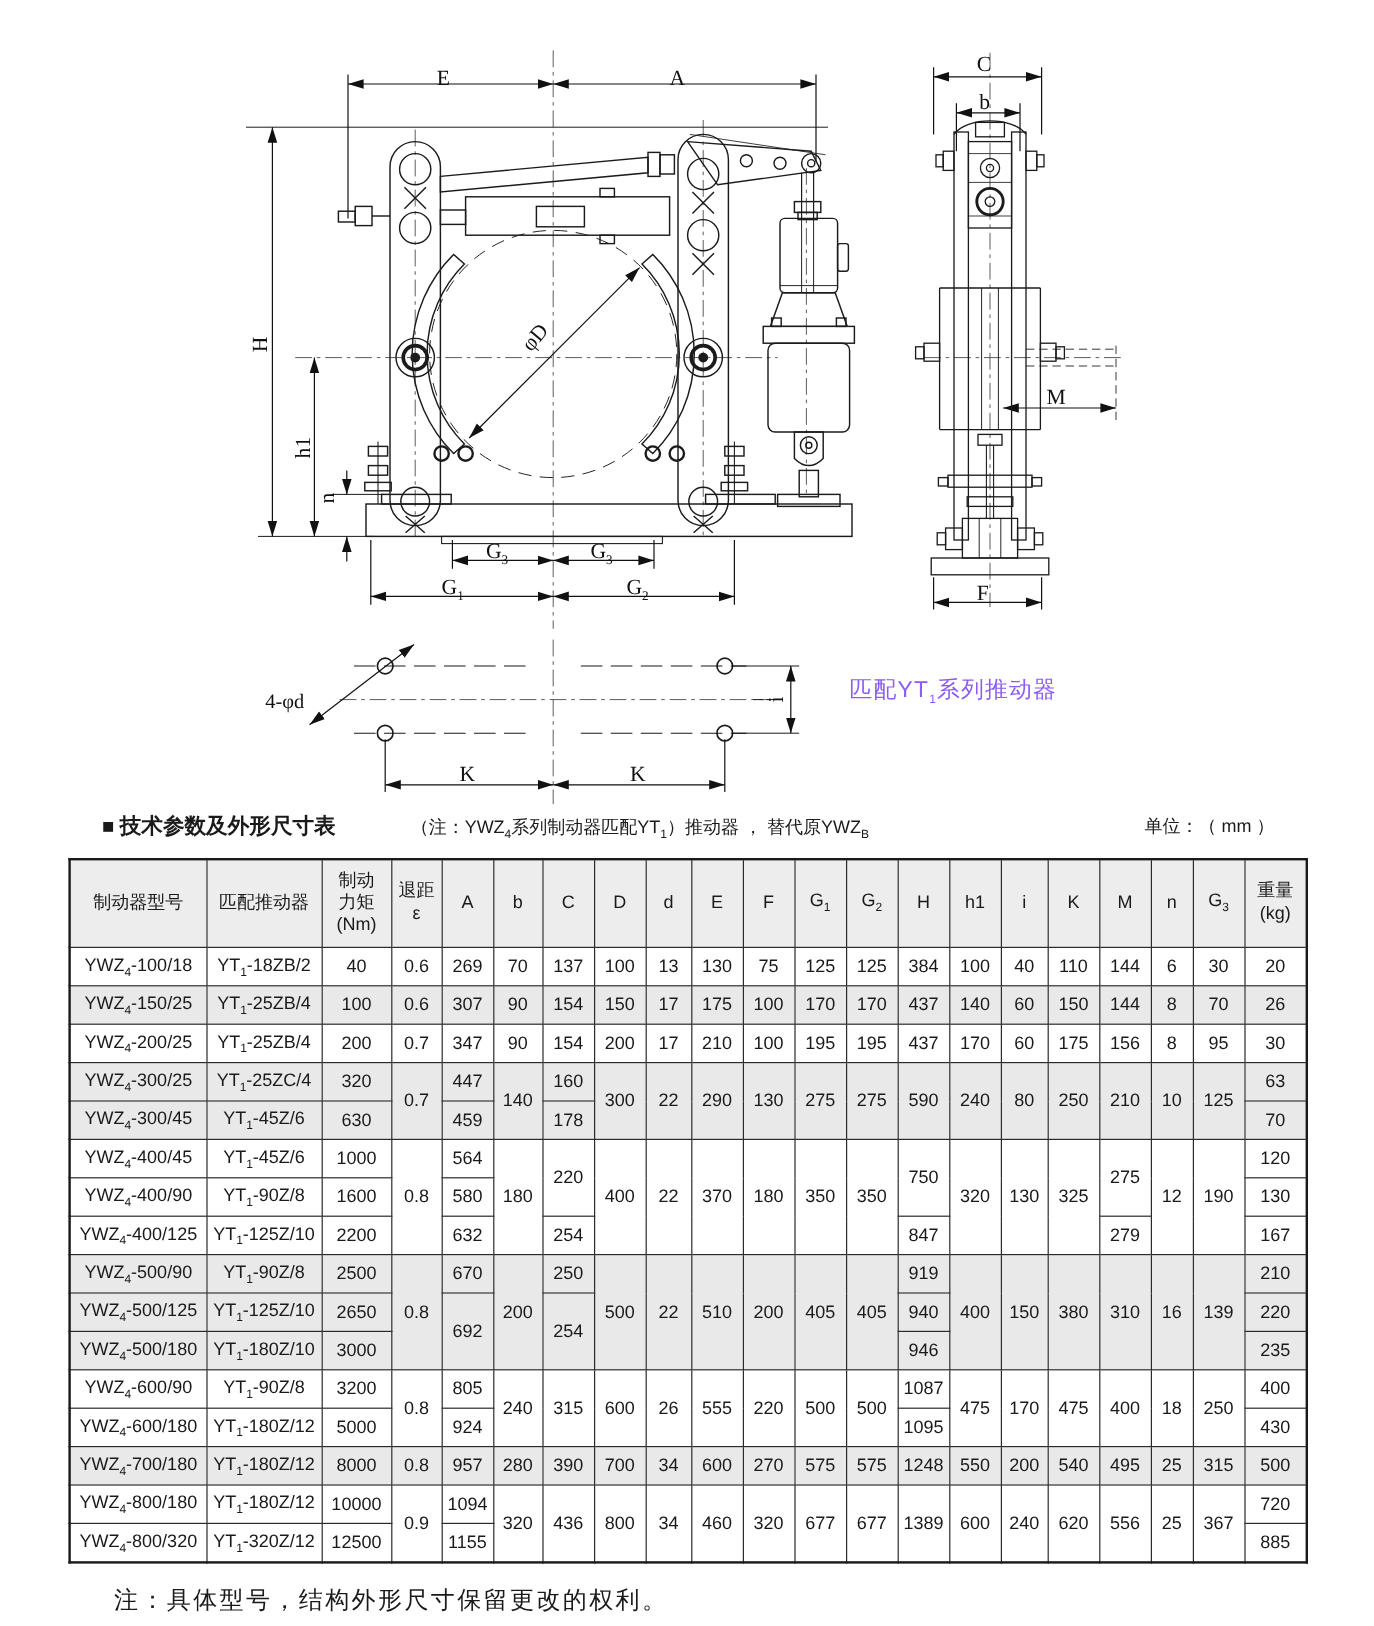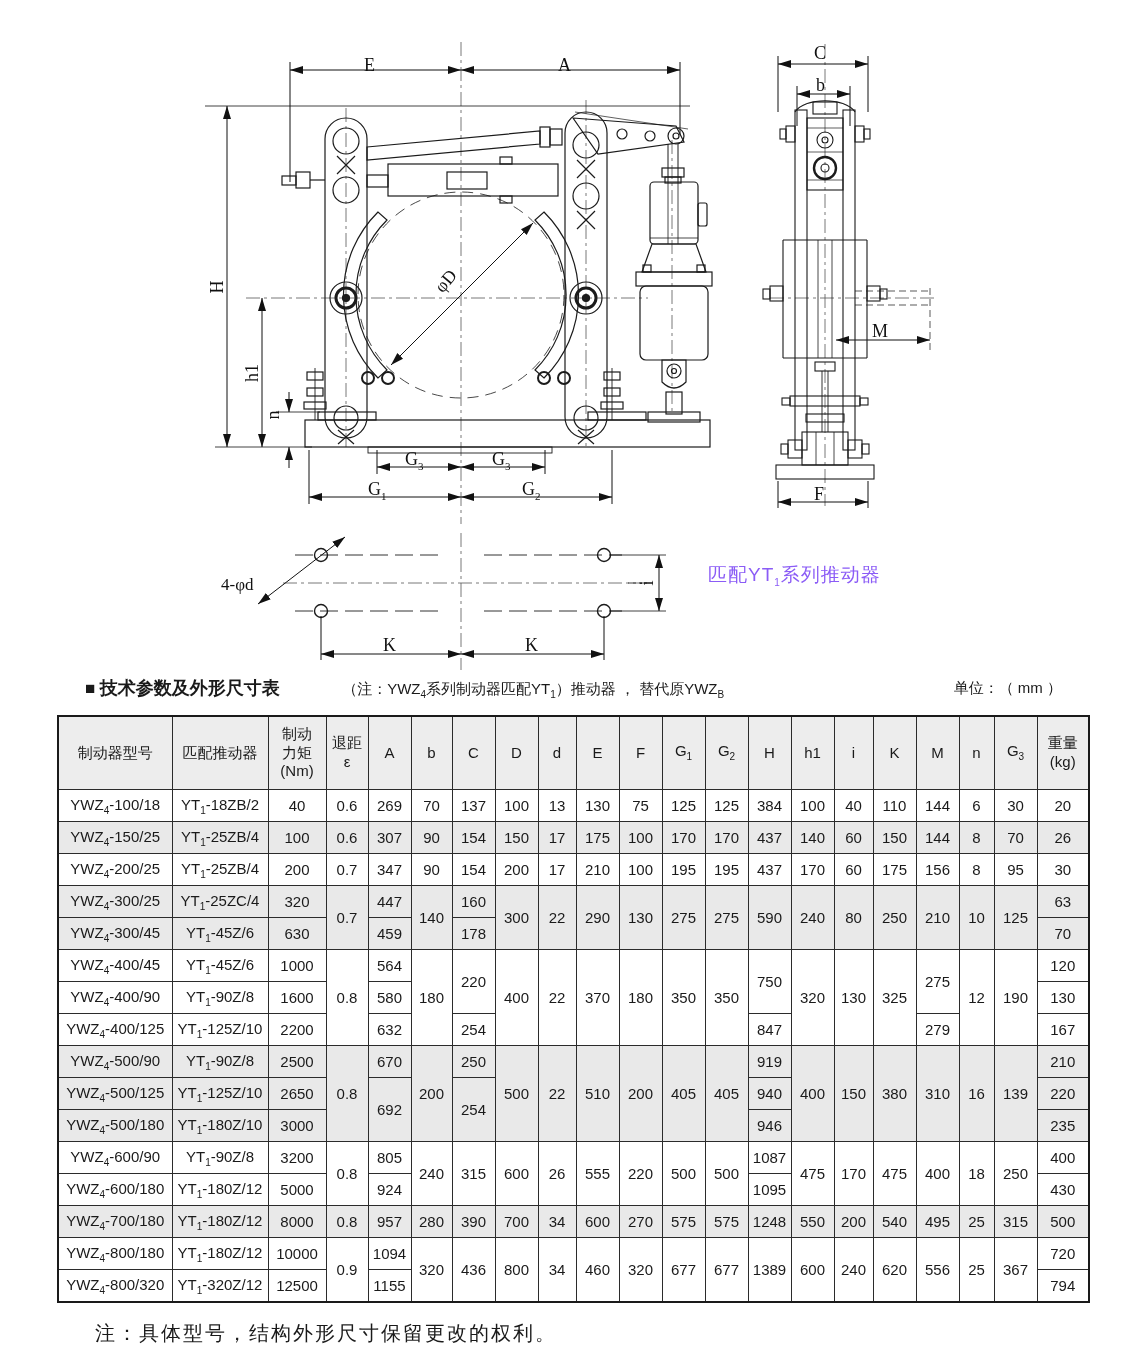--- a/index.html
+++ b/index.html
@@ -561,19 +561,19 @@
           <td rowspan="2">556</td>
           <td rowspan="2">25</td>
           <td rowspan="2">367</td>
           <td>720</td>
         </tr>
         <tr>
           <td>YWZ<sub>4</sub>-800/320</td>
           <td>YT<sub>1</sub>-320Z/12</td>
           <td>12500</td>
           <td>1155</td>
-          <td>794</td>
+          <td>885</td>
         </tr>
       </tbody>
     </table>
   </div>
 
 <div class="footnote">注：具体型号，结构外形尺寸保留更改的权利。</div>
 
 </body></html>

